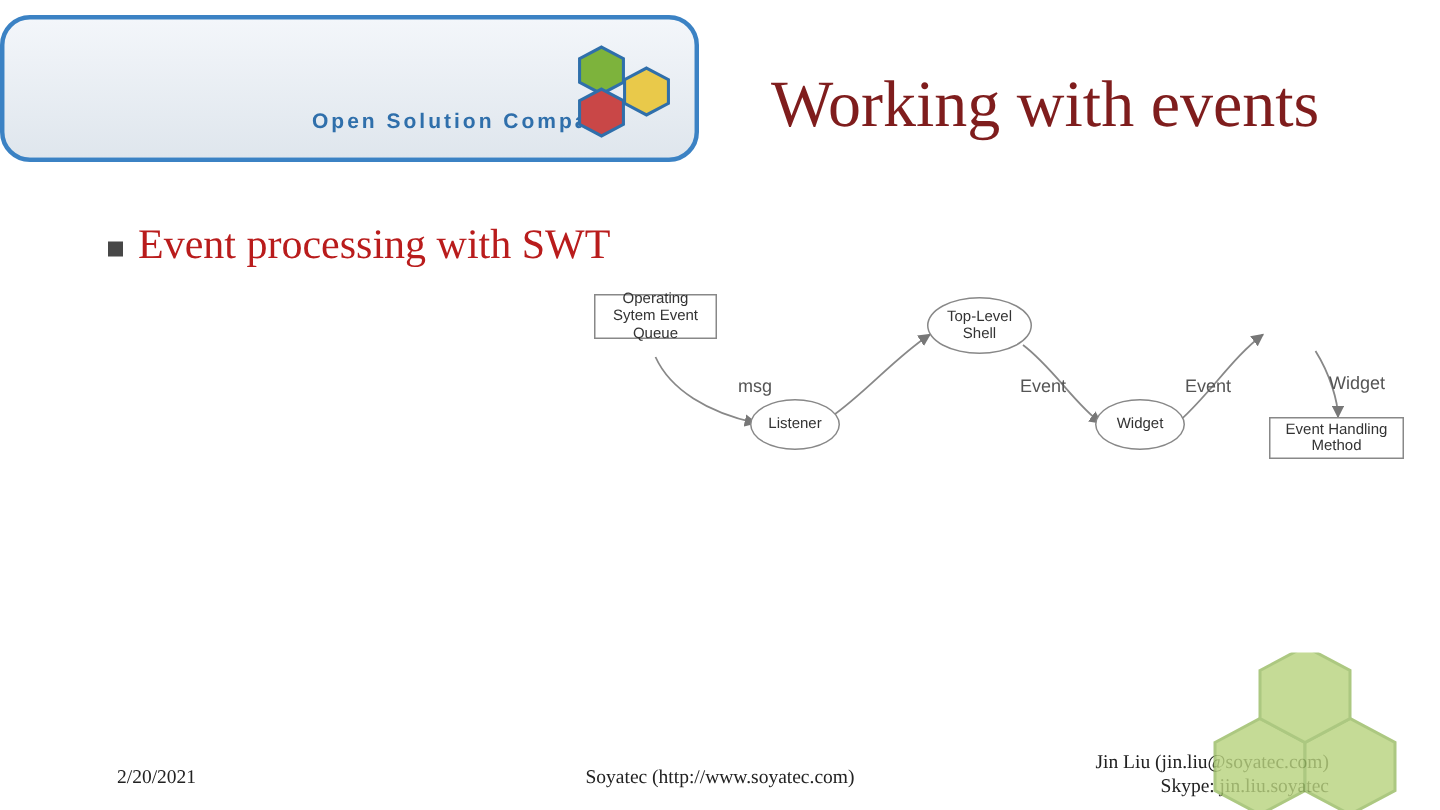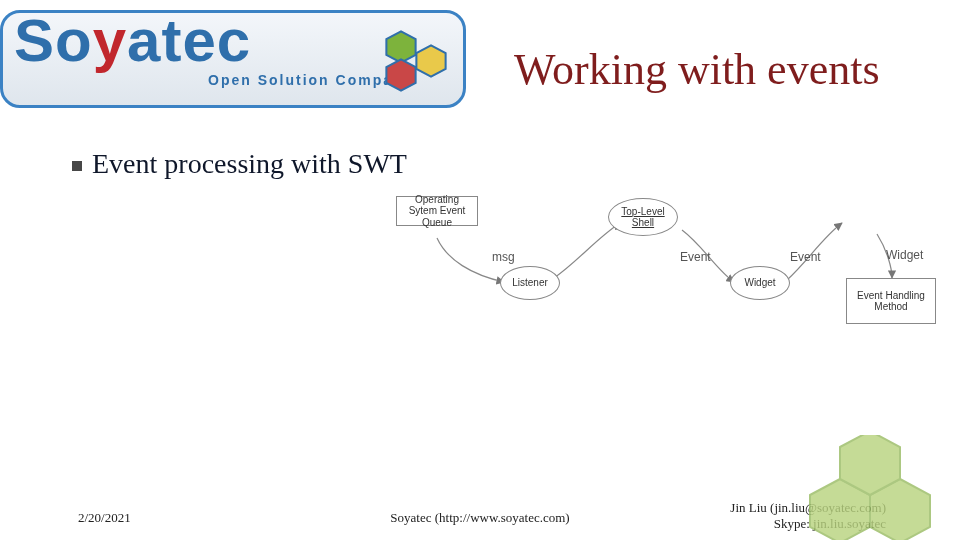--- a/index.html
+++ b/index.html
@@ -74,21 +74,21 @@
   }
 
   
   .bullet-row {
     position: absolute;
     left: 72px;
     top: 148px;
     display: flex;
     align-items: center;
     font-size: 28px;
-    color: #0f172a;
+    color: #b91c1c;
   }
   .bullet-glyph {
     width: 10px; height: 10px;
     background: #474747;
     margin-right: 10px;
     margin-top: 4px;
   }
 
   
 
@@ -155,23 +155,20 @@
     width: 200px;
     height: 120px;
     opacity: 0.9;
   }
 </style>
 </head>
 <body>
 
 <div class="logo">
   <div class="logo-panel"></div>
-  <div class="logo-word">
-    <span>So</span><span class="y-red">y</span><span>atec</span>
-  </div>
   <div class="logo-tag">Open Solution Company</div>
   <div class="hex-cluster">
     <div class="hex" style="left:0; top:0;">
       <svg viewBox="0 0 100 100">
           <polygon points="50,4 93,27 93,73 50,96 7,73 7,27" fill="#7db33c" stroke="#2f6fab" stroke-width="6"></polygon>
         </svg>
     </div>
     <div class="hex" style="left:30px; top:14px;">
       <svg viewBox="0 0 100 100">
           <polygon points="50,4 93,27 93,73 50,96 7,73 7,27" fill="#e9c94a" stroke="#2f6fab" stroke-width="6"></polygon>
@@ -213,28 +210,28 @@
   </svg>
 
   <div class="node-box" style="left:4px;   top:6px;  width:82px; height:30px;">
       <span style="white-space:pre-line">Operating
 Sytem Event
 Queue</span>
     </div>
   <div class="node-ellipse" style="left:108px; top:76px; width:60px; height:34px;">
       <span>Listener</span>
     </div>
-  <div class="node-ellipse" style="left:216px; top:8px;  width:70px; height:38px;text-decoration:underline;">
+  <div class="node-ellipse" style="left:226px; top:8px;  width:70px; height:38px;">
       <span style="white-space:pre-line">Top-Level
 Shell</span>
     </div>
   <div class="node-ellipse" style="left:338px; top:76px; width:60px; height:34px;">
       <span>Widget</span>
     </div>
-  <div class="node-box" style="left:454px; top:88px; width:90px; height:46px;">
+  <div class="node-box" style="left:454px; top:88px; width:90px; height:28px;">
       <span style="white-space:pre-line">Event Handling
 Method</span>
     </div>
 
   <div class="edge-label" style="left:100px; top:60px;">msg</div>
   <div class="edge-label" style="left:288px; top:60px;">Event</div>
   <div class="edge-label" style="left:398px; top:60px;">Event</div>
   <div class="edge-label" style="left:494px; top:58px;">Widget</div>
 </div>
 

